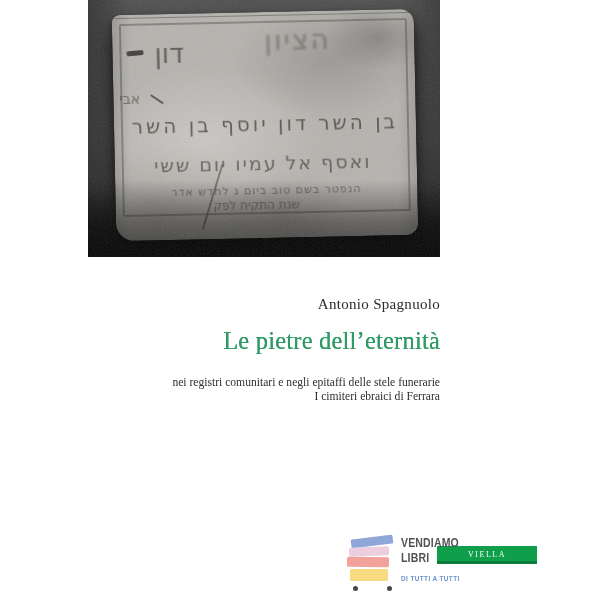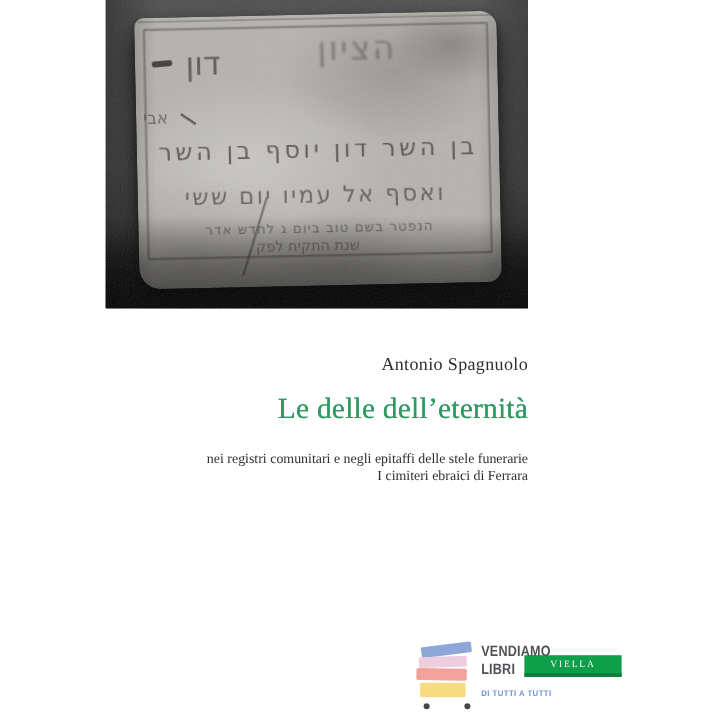--- a/index.html
+++ b/index.html
@@ -86,21 +86,21 @@
     font-size:12.5px;line-height:14.5px;letter-spacing:.2px;
     transform:scaleX(.84);transform-origin:left top;white-space:nowrap;
   }
   .tagline{
     position:absolute;left:401px;top:575px;z-index:3;
     font-family:"Liberation Sans", sans-serif;font-weight:bold;color:#6e93cf;
     font-size:6.8px;letter-spacing:.4px;transform:scaleX(.95);transform-origin:left top;
     white-space:nowrap;
   }
   .viella-band{
-    position:absolute;left:437px;top:546px;width:81px;height:15px;z-index:2;
+    position:absolute;left:437px;top:546px;width:100px;height:15px;z-index:2;
     background:#0f9e49;border-bottom:3px solid #0b7c3a;
   }
   .viella-text{
     font-family:"Liberation Serif", serif;font-variant:small-caps;
     color:#ffffff;font-size:11.5px;line-height:15px;text-align:center;letter-spacing:1.5px;
   }
 </style>
 </head>
 <body>
 
@@ -123,21 +123,21 @@
   <svg class="photo-noise" width="352" height="257">
     <filter id="grain">
       <feTurbulence type="fractalNoise" baseFrequency="0.9" numOctaves="2" stitchTiles="stitch"></feTurbulence>
       <feColorMatrix type="saturate" values="0"></feColorMatrix>
     </filter>
     <rect width="352" height="257" filter="url(#grain)"></rect>
   </svg>
 </div>
 
 <div class="author" style="color: rgb(45, 45, 47);">Antonio Spagnuolo</div>
-<div class="title" style="color: rgb(47, 154, 99);">Le delle dell’eternità</div>
+<div class="title" style="color: rgb(47, 154, 99);">Le pietre dell’eternità</div>
 <div class="subtitle">
   <div>nei registri comunitari e negli epitaffi delle stele funerarie</div>
   <div>I cimiteri ebraici di Ferrara</div>
 </div>
 
 <div class="cart">
   <div class="book book0" style="background: rgb(143, 166, 217);"></div>
   <div class="book book1" style="background: rgb(236, 206, 222);"></div>
   <div class="book book2" style="background: rgb(242, 162, 154);"></div>
   <div class="book book3" style="background: rgb(246, 219, 128);"></div>

